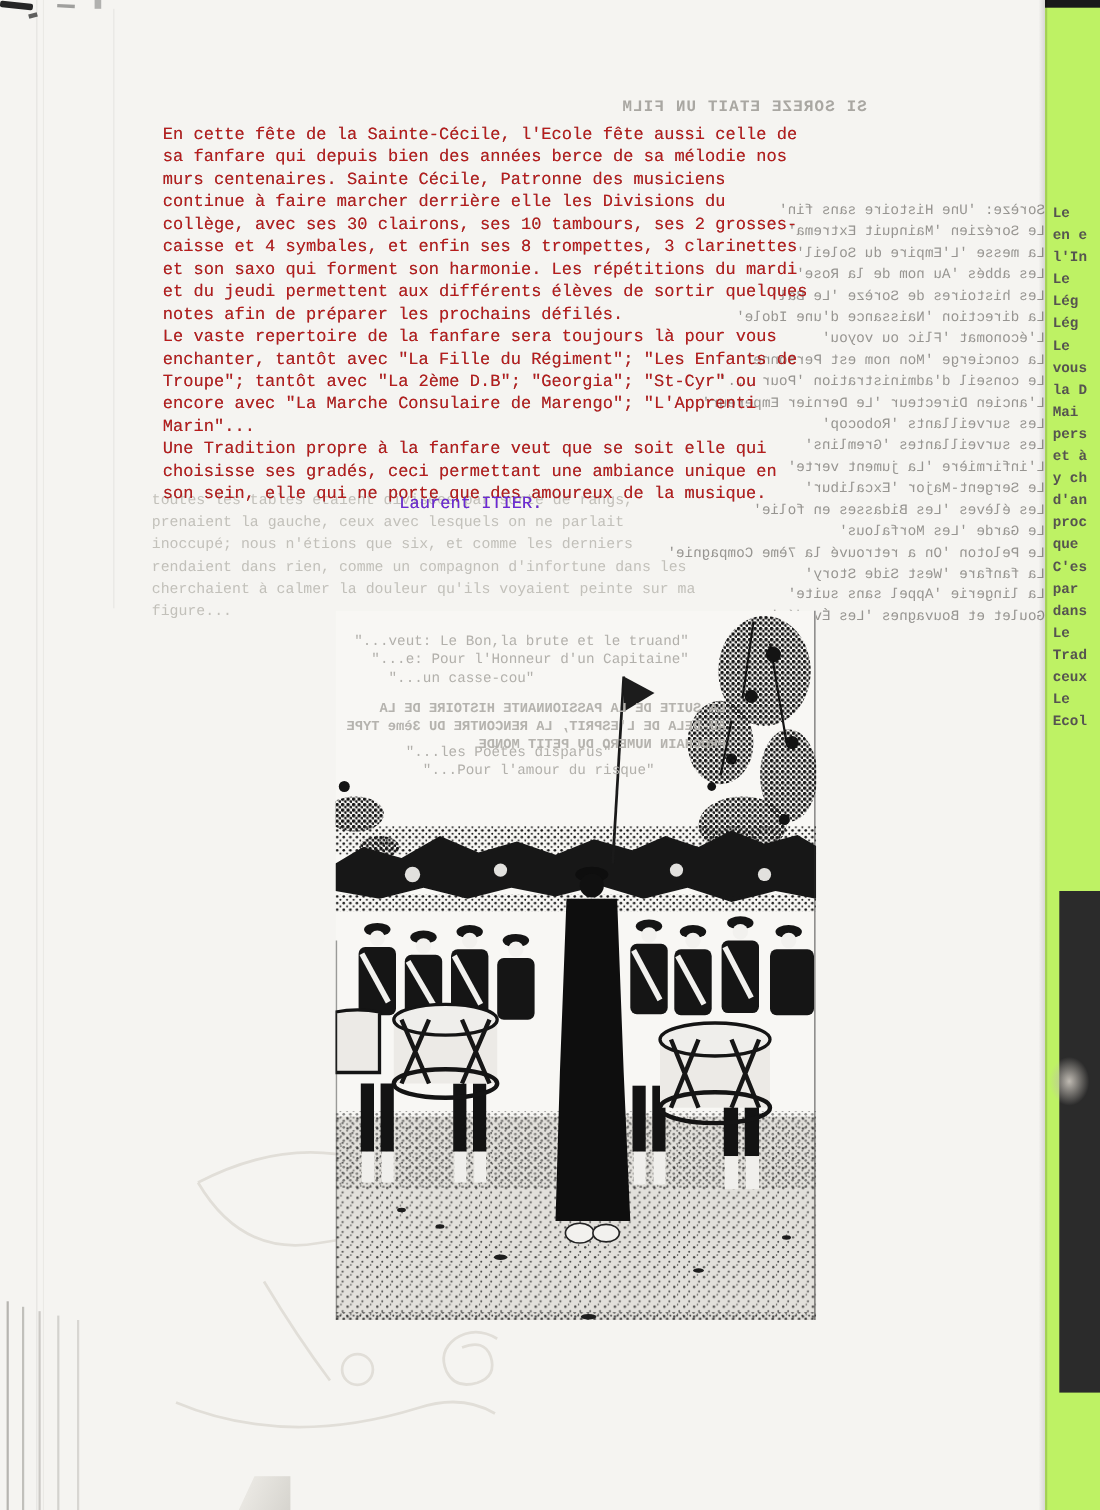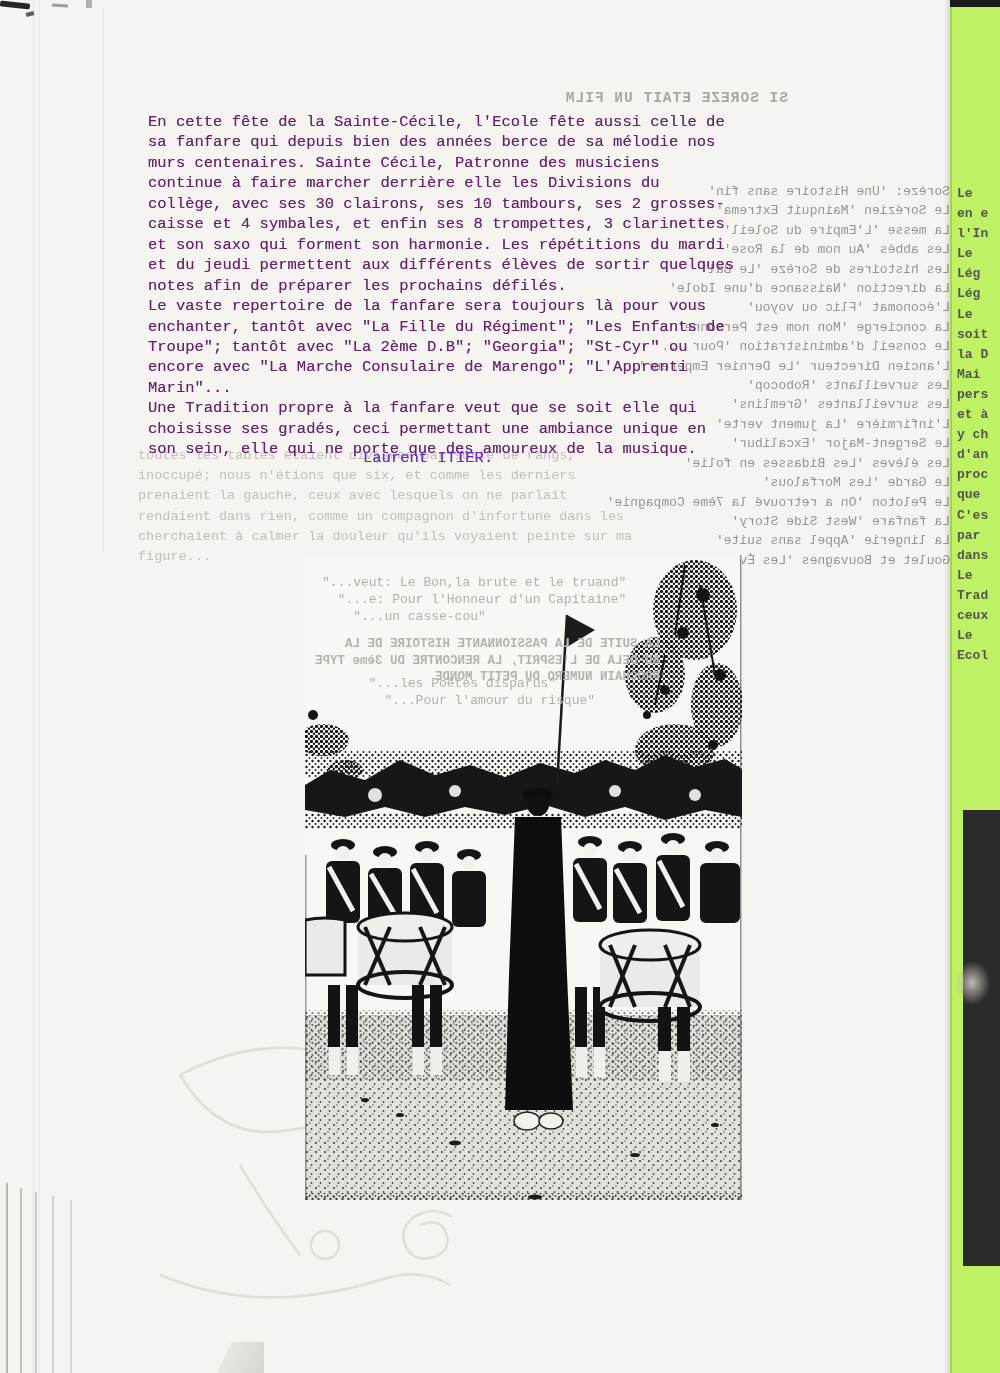--- a/index.html
+++ b/index.html
@@ -3,21 +3,21 @@
 <meta charset="utf-8">
 <style>
   html,body{margin:0;padding:0;background:#d8d7d4;}
   .scan{position:relative;width:1000px;height:1373px;background:#f5f4f1;overflow:hidden;
         font-family:"Liberation Mono","DejaVu Sans Mono",monospace;}
   
   .page-title{position:absolute;left:237px;top:22px;z-index:3;
     font-family:"DejaVu Serif","Liberation Serif",serif;font-weight:700;
     font-size:47px;letter-spacing:-1px;color:#161616;margin:0;}
   .article{position:absolute;left:148px;top:112px;width:610px;z-index:3;
-    font-size:15.5px;line-height:20.45px;color:#701a75;white-space:pre;
+    font-size:15.5px;line-height:20.45px;color:#b91c1c;white-space:pre;
     text-shadow:0 0 .5px rgba(40,40,40,.55);}
   .byline{position:absolute;left:363px;top:449px;z-index:3;font-size:15.5px;
     color:#6d28d9;text-shadow:0 0 .5px rgba(40,40,40,.55);}
   
   .bleed{position:absolute;z-index:2;filter:blur(.4px);}
   .bleed .line{white-space:pre;}
   .mirror{transform:scaleX(-1);}
   .bt-heading{left:553px;top:90px;width:235px;font-size:14.5px;font-weight:700;
     letter-spacing:1px;color:#a9a7a2;}
   .bt-film{left:645px;top:182px;width:305px;font-size:13px;line-height:19.4px;color:#979591;}
@@ -110,22 +110,22 @@
       <div class="line">Le Sergent-Major 'Excalibur'</div>
       <div class="line">Les élèves 'Les Bidasses en folie'</div>
       <div class="line">Le Garde 'Les Morfalous'</div>
       <div class="line">Le Peloton 'On a retrouvé la 7ème Compagnie'</div>
       <div class="line">La fanfare 'West Side Story'</div>
       <div class="line">La lingerie 'Appel sans suite'</div>
       <div class="line">Goulet et Bouvagnes 'Les Évadés'</div>
     </div>
   <div class="bleed bt-prose">
       <div class="line">toutes les tables étaient divisées par sorte de rangs,</div>
+      <div class="line">prenaient la gauche, ceux avec lesquels on ne parlait</div>
       <div class="line">inoccupé; nous n'étions que six, et comme les derniers</div>
-      <div class="line">prenaient la gauche, ceux avec lesquels on ne parlait</div>
       <div class="line">rendaient dans rien, comme un compagnon d'infortune dans les</div>
       <div class="line">cherchaient à calmer la douleur qu'ils voyaient peinte sur ma</div>
       <div class="line">figure...</div>
     </div>
   <div class="bleed bt-caps mirror">
       <div class="line">LA SUITE DE LA PASSIONNANTE HISTOIRE DE LA</div>
       <div class="line">AU-DELA DE L'ESPRIT, LA RENCONTRE DU 3ème TYPE</div>
       <div class="line">PROCHAIN NUMERO DU PETIT MONDE</div>
     </div>
   <div class="bleed bt-overlay">
@@ -287,21 +287,21 @@
   <div class="right-strip">
     <div class="top-band"></div>
     <div class="side-column">
         <div class="line">Le</div>
         <div class="line">en e</div>
         <div class="line">l'In</div>
         <div class="line">Le</div>
         <div class="line">Lég</div>
         <div class="line">Lég</div>
         <div class="line">Le</div>
-        <div class="line">soit</div>
+        <div class="line">vous</div>
         <div class="line">la D</div>
         <div class="line">Mai</div>
         <div class="line">pers</div>
         <div class="line">et à</div>
         <div class="line">y ch</div>
         <div class="line">d'an</div>
         <div class="line">proc</div>
         <div class="line">que</div>
         <div class="line">C'es</div>
         <div class="line">par</div>

